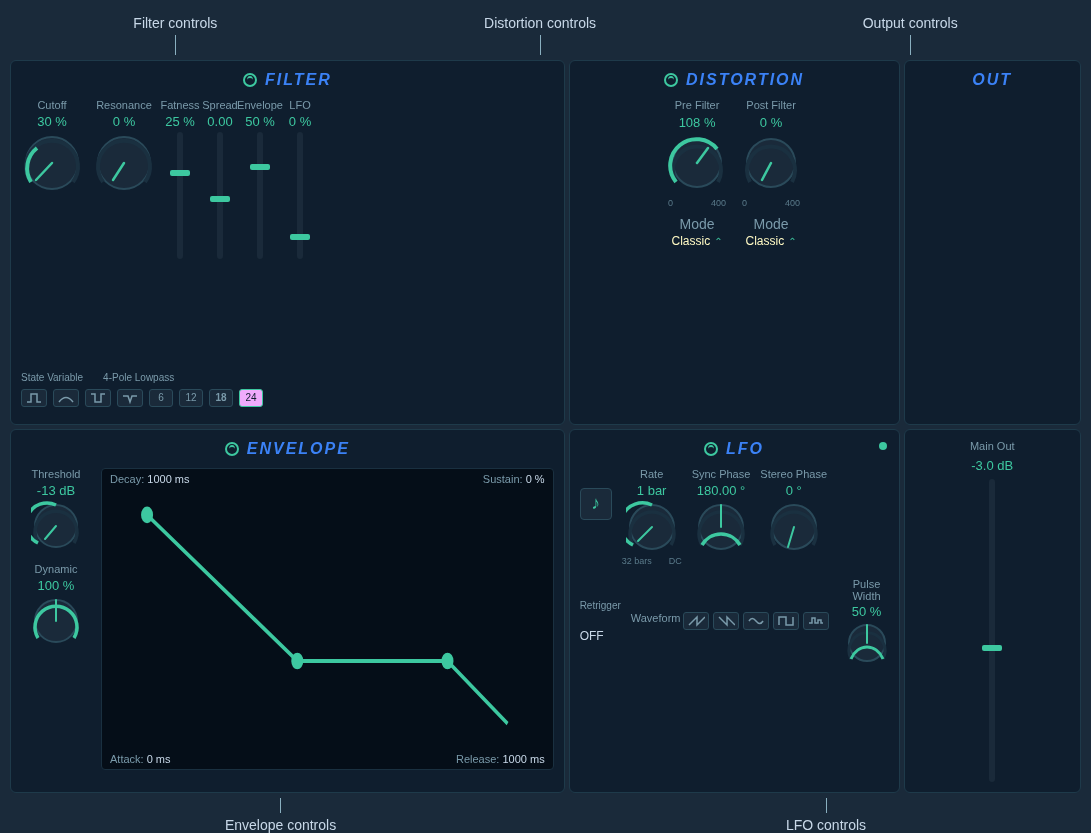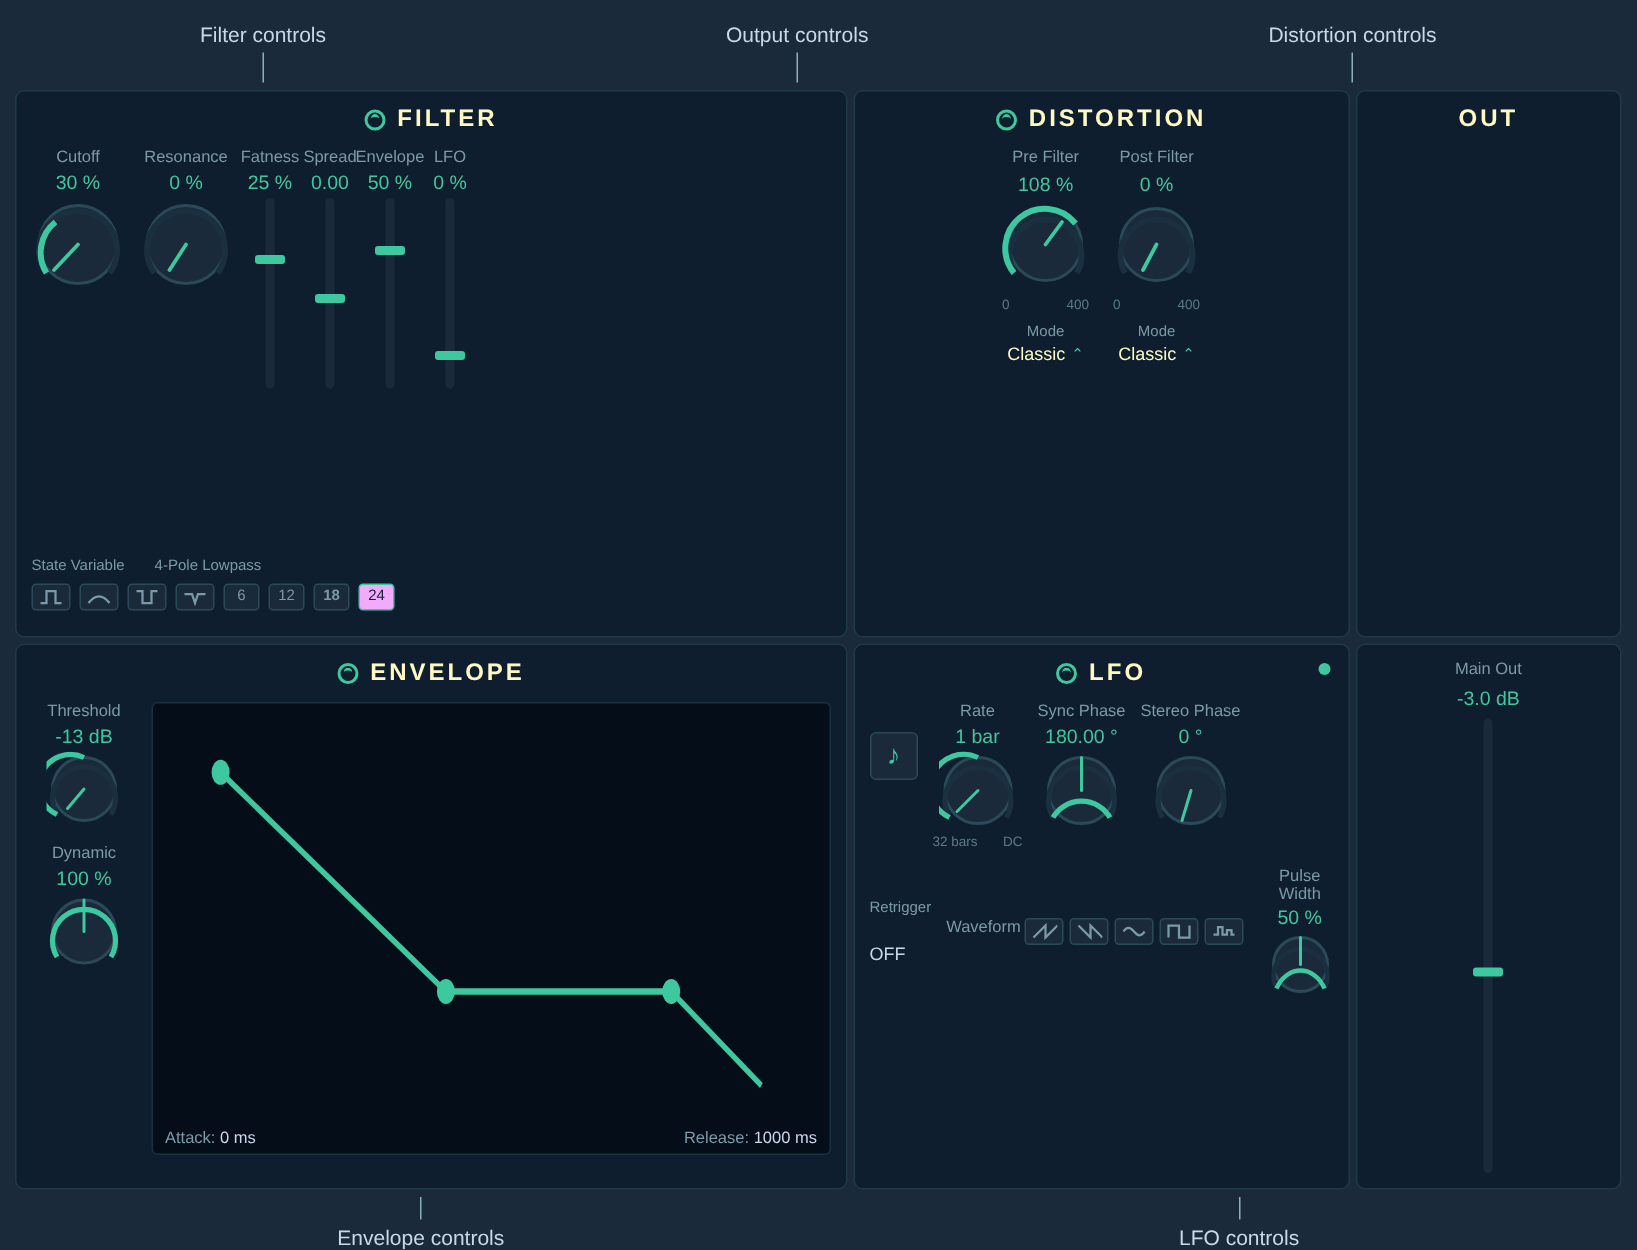--- a/index.html
+++ b/index.html
@@ -66,21 +66,22 @@
       align-items: center;
       justify-content: center;
       gap: 8px;
       margin-bottom: 10px;
     }
 
     .panel-title-text {
       font-size: 16px;
       font-weight: bold;
       letter-spacing: 2px;
-      color: #fef9c3;
+      color: #3b82f6;
+      font-style: italic;
     }
 
     .power-btn {
       width: 14px;
       height: 14px;
       border-radius: 50%;
       border: 2px solid #3dc8a0;
       display: flex;
       align-items: center;
       justify-content: center;
@@ -321,21 +322,21 @@
 
     .mode-select {
       display: flex;
       align-items: center;
       gap: 4px;
       font-size: 12px;
     }
 
     .mode-label {
       color: #7a9aaa;
-      font-size: 10px;
+      font-size: 14px;
     }
 
     .mode-value {
       color: #fef9c3;
       font-size: 12px;
     }
 
     .chevron {
       color: #3dc8a0;
       font-size: 10px;
@@ -389,24 +390,24 @@
     }
   </style>
 </head>
 <body>
 
 <div class="annotation-area">
   <div class="annotation-line">
     <span>Filter controls</span>
   </div>
   <div class="annotation-line">
+    <span>Distortion controls</span>
+  </div>
+  <div class="annotation-line">
     <span>Output controls</span>
-  </div>
-  <div class="annotation-line">
-    <span>Distortion controls</span>
   </div>
 </div>
 
 <div class="main-container">
 
   <div class="panel filter-panel">
     <div class="panel-title">
       <div class="power-btn"></div>
       <span class="panel-title-text">FILTER</span>
     </div>
@@ -598,20 +599,30 @@
               <circle cx="25" cy="25" r="21" fill="#1a2a3a" stroke="#2a4a5a" stroke-width="2"></circle>
               <path d="M 7 42 A 21 21 0 1 1 43 42" fill="none" stroke="#1a3040" stroke-width="3.5"></path>
               <path d="M 7 42 A 21 21 0 1 1 43 42" fill="none" stroke="#3dc8a0" stroke-width="3.5"></path>
               <path d="M 25 25 L 25 4" stroke="#3dc8a0" stroke-width="2" stroke-linecap="round"></path>
             </svg>
           </div>
         </div>
       </div>
 
       <div class="envelope-display" style="flex:1; position:relative; height:100%;">
+        <div class="env-params">
+          <div>
+            <span>Decay:</span>
+            <span class="env-param-value">1000 ms</span>
+          </div>
+          <div>
+            <span>Sustain:</span>
+            <span class="env-param-value">0 %</span>
+          </div>
+        </div>
         <div style="position:absolute; bottom:4px; left:8px; right:8px; display:flex; justify-content:space-between; font-size:11px; color:#7a9aaa;">
           <div>
             <span>Attack:</span>
             <span class="env-param-value">0 ms</span>
           </div>
           <div>
             <span>Release:</span>
             <span class="env-param-value">1000 ms</span>
           </div>
         </div>

